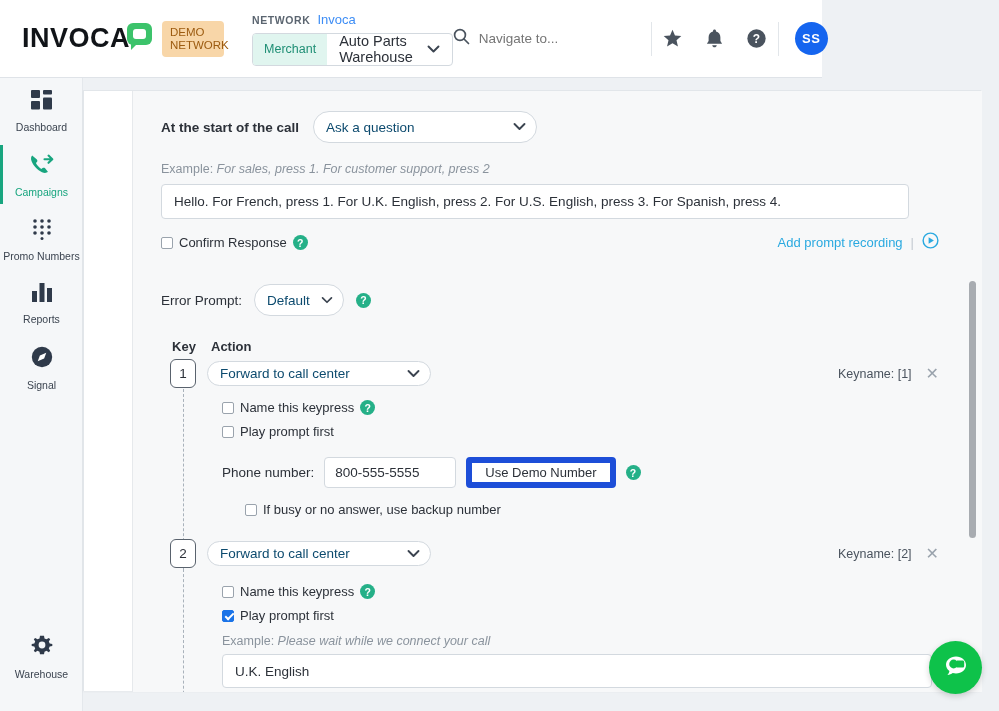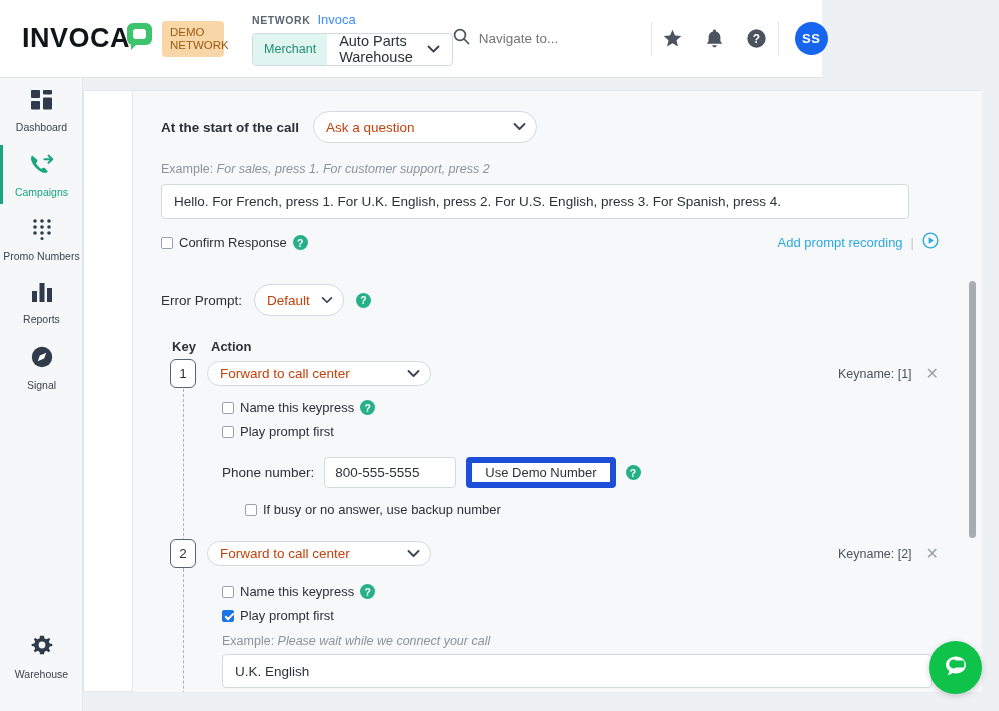--- a/index.html
+++ b/index.html
@@ -124,21 +124,21 @@
   .panel-body { position: absolute; left: 0; top: 0; width: 838px; padding: 20px 28px 0 28px; }
 
   
   .row { display: flex; align-items: center; }
   .lbl-bold { font-size: 13.5px; font-weight: bold; color: #2c3139; }
   .lbl-normal { font-size: 13.5px; color: #2c3139; }
   .select-box {
     position: relative; background: #fff;
     border: 1px solid #d3d9df; border-radius: 16px;
     height: 32px; display: flex; align-items: center;
-    padding: 0 30px 0 12px; font-size: 13.5px; color: #c2410c;
+    padding: 0 30px 0 12px; font-size: 13.5px; color: #0c4a6e;
     cursor: pointer;
   }
   .select-box .caret { position: absolute; right: 10px; top: 50%; transform: translateY(-50%); }
 
   .example-line { font-size: 12.5px; color: #8a939d; margin: 19px 0 8px; }
   .example-line i { font-style: italic; }
 
   .text-input {
     width: 748px; height: 35px; background: #fff;
     border: 1px solid #d3d9df; border-radius: 4px;

